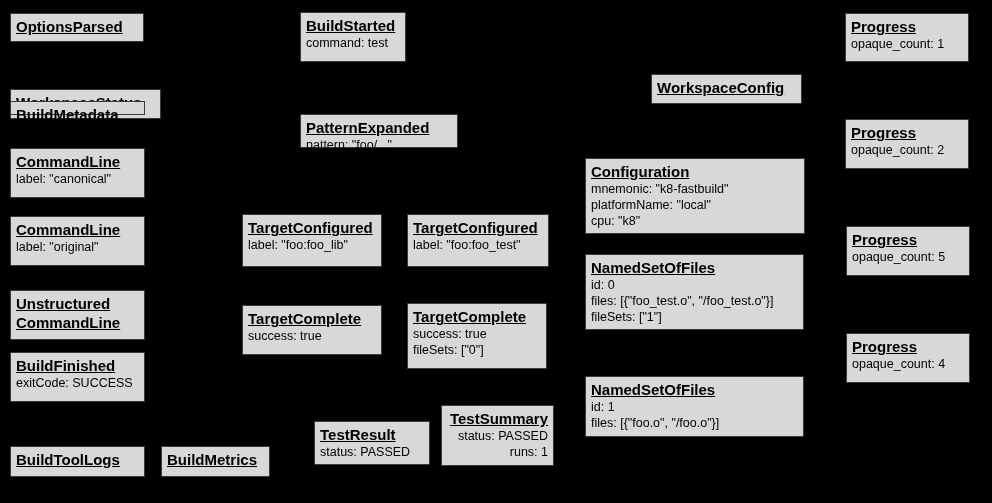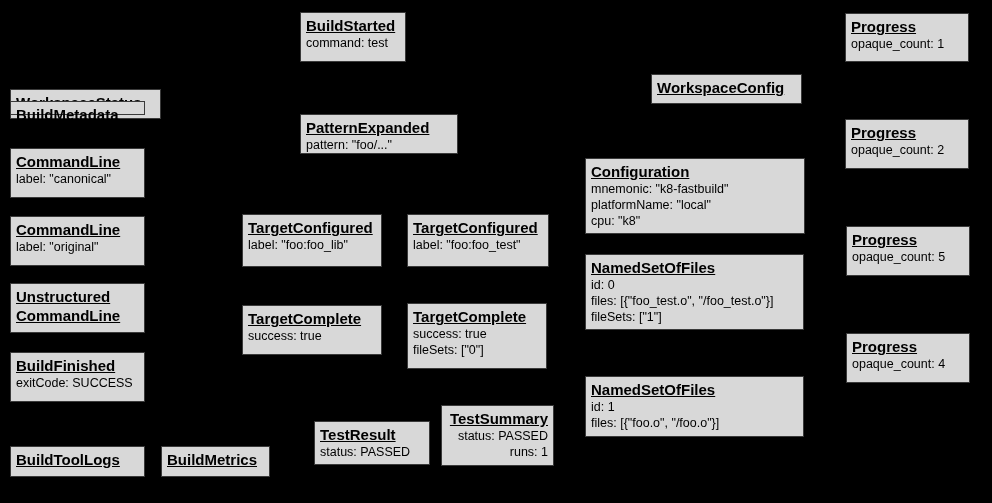--- a/index.html
+++ b/index.html
@@ -40,53 +40,56 @@
   .node-line {
     font-size: 12.5px;
     line-height: 16px;
     white-space: pre;
   }
 </style>
 </head>
 <body>
 
 <div class="canvas">
+    <div class="node" style="left: 10px; top: 13px; width: 134px; height: 29px;">
+      <div class="node-title">OptionsParsed</div>
+    </div>
     <div class="node" style="left: 10px; top: 57px; width: 151px; height: 30px; margin-top: 32px;">
       <div class="node-title">WorkspaceStatus</div>
     </div>
     <div class="node" style="left: 10px; top: 101px; width: 135px; height: 14px;">
       <div class="node-title">BuildMetadata</div>
     </div>
     <div class="node" style="left: 10px; top: 148px; width: 135px; height: 50px;">
       <div class="node-title">CommandLine</div>
       <div class="node-line">label: "canonical"</div>
     </div>
     <div class="node" style="left: 10px; top: 216px; width: 135px; height: 50px;">
       <div class="node-title">CommandLine</div>
       <div class="node-line">label: "original"</div>
     </div>
-    <div class="node" style="left: 10px; top: 283px; width: 135px; height: 50px;">
+    <div class="node" style="left: 10px; top: 290px; width: 135px; height: 50px;">
       <div class="node-title">Unstructured
 CommandLine</div>
     </div>
     <div class="node" style="left: 10px; top: 352px; width: 135px; height: 50px;">
       <div class="node-title">BuildFinished</div>
       <div class="node-line">exitCode: SUCCESS</div>
     </div>
     <div class="node" style="left: 10px; top: 446px; width: 135px; height: 31px;">
       <div class="node-title">BuildToolLogs</div>
     </div>
     <div class="node" style="left: 161px; top: 446px; width: 109px; height: 31px;">
       <div class="node-title">BuildMetrics</div>
     </div>
     <div class="node" style="left: 300px; top: 12px; width: 106px; height: 50px;">
       <div class="node-title">BuildStarted</div>
       <div class="node-line">command: test</div>
     </div>
-    <div class="node" style="left: 300px; top: 114px; width: 158px; height: 40px;">
+    <div class="node" style="left: 300px; top: 114px; width: 158px; height: 34px;">
       <div class="node-title">PatternExpanded</div>
       <div class="node-line">pattern: "foo/..."</div>
     </div>
     <div class="node" style="left: 242px; top: 214px; width: 140px; height: 53px;">
       <div class="node-title">TargetConfigured</div>
       <div class="node-line">label: "foo:foo_lib"</div>
     </div>
     <div class="node" style="left: 407px; top: 214px; width: 142px; height: 53px;">
       <div class="node-title">TargetConfigured</div>
       <div class="node-line">label: "foo:foo_test"</div>

